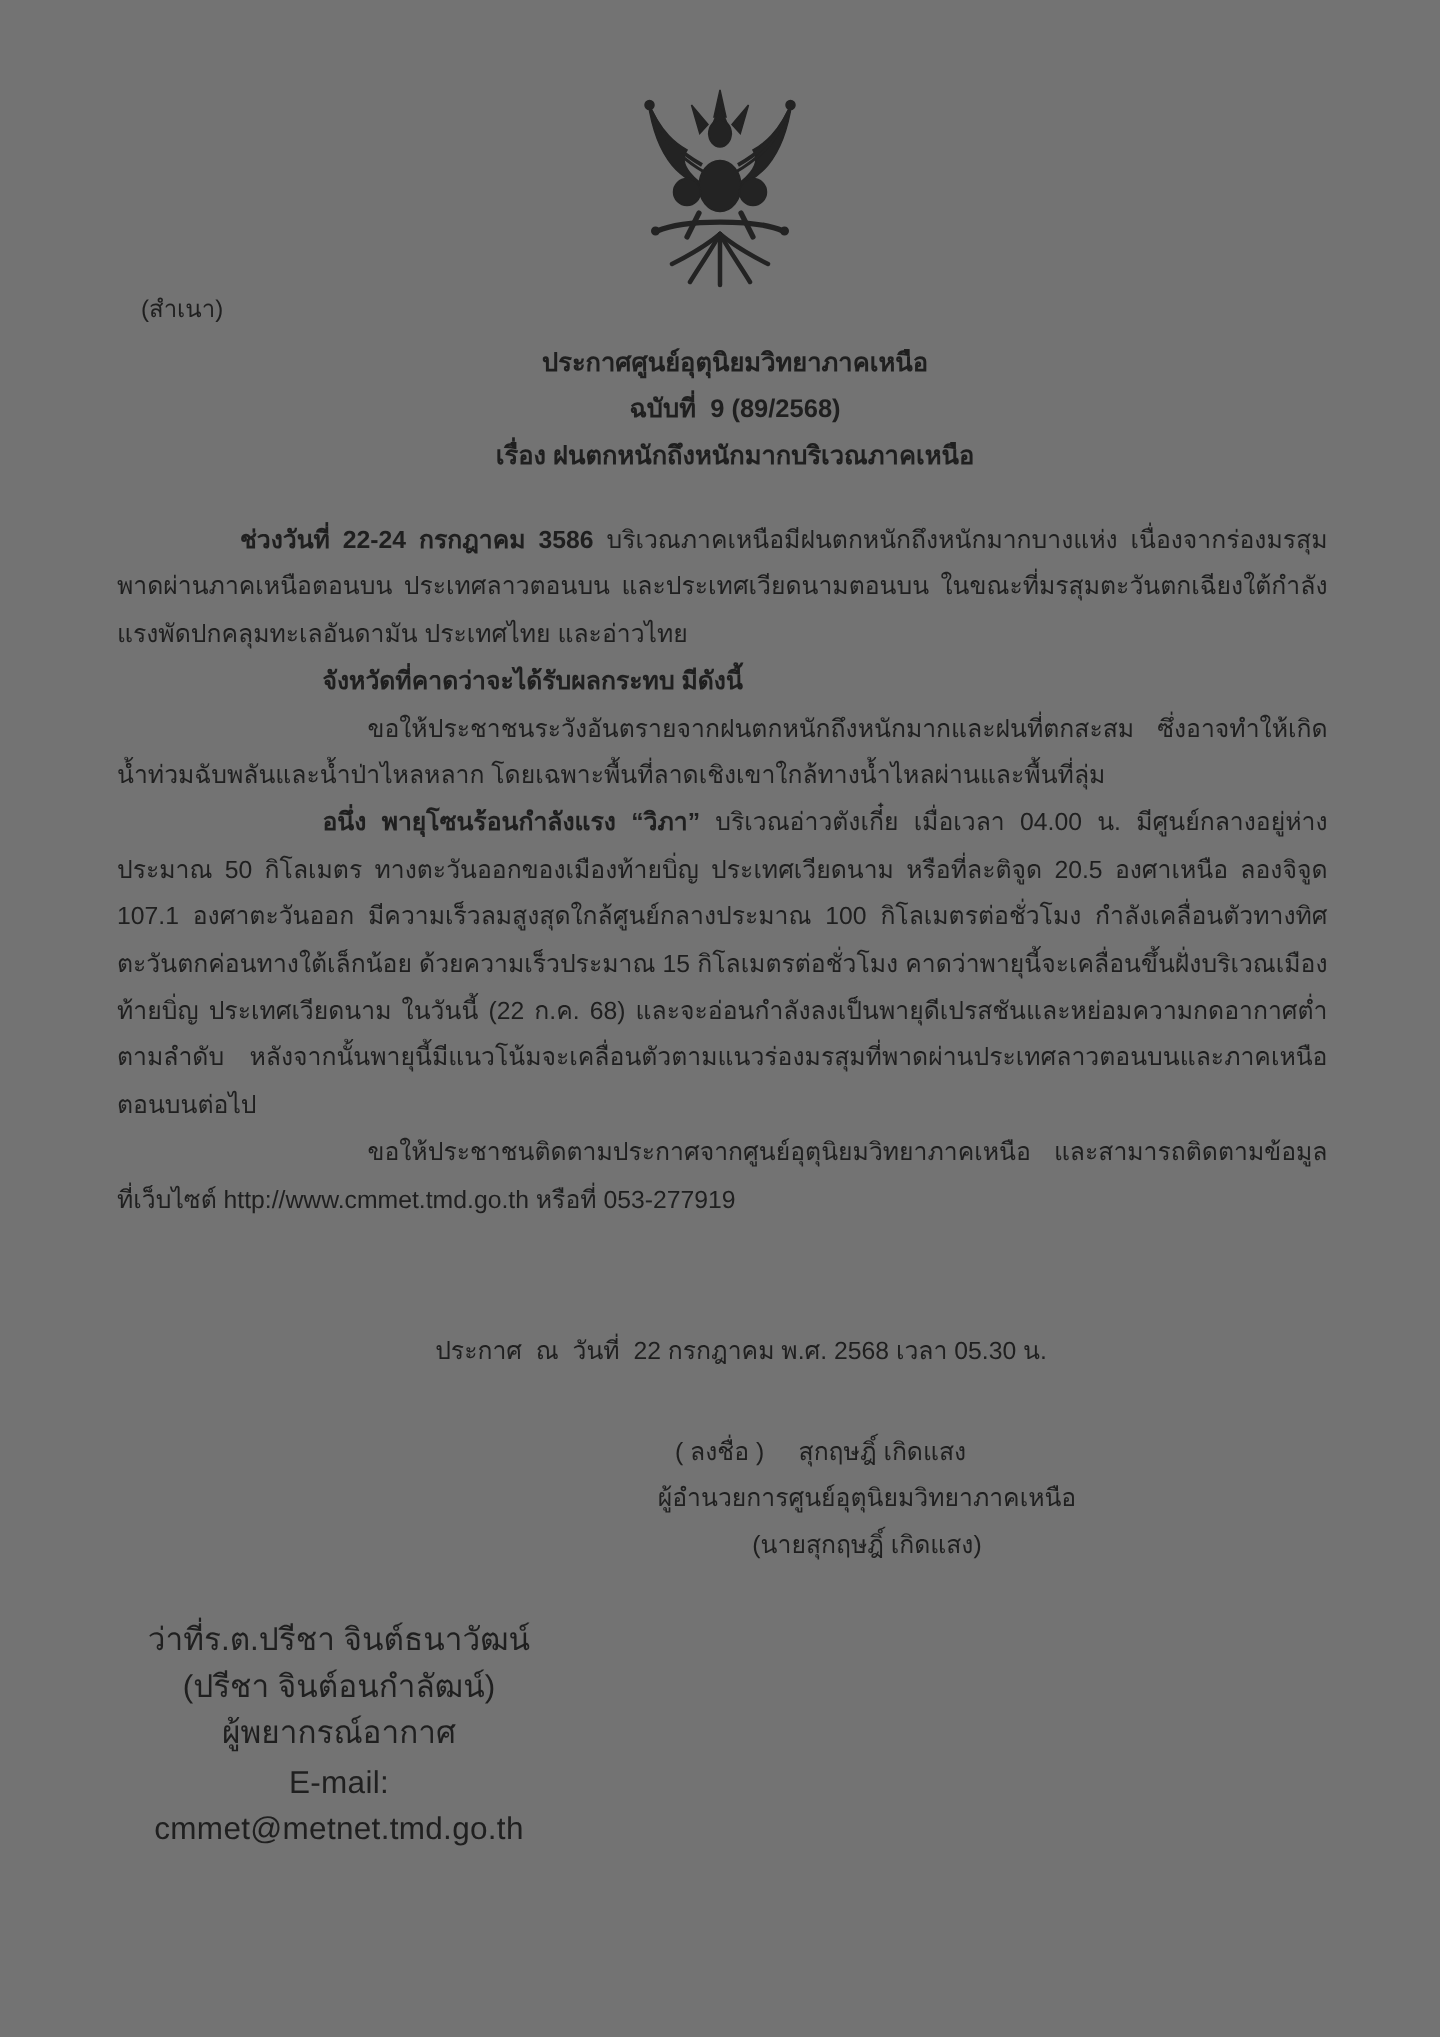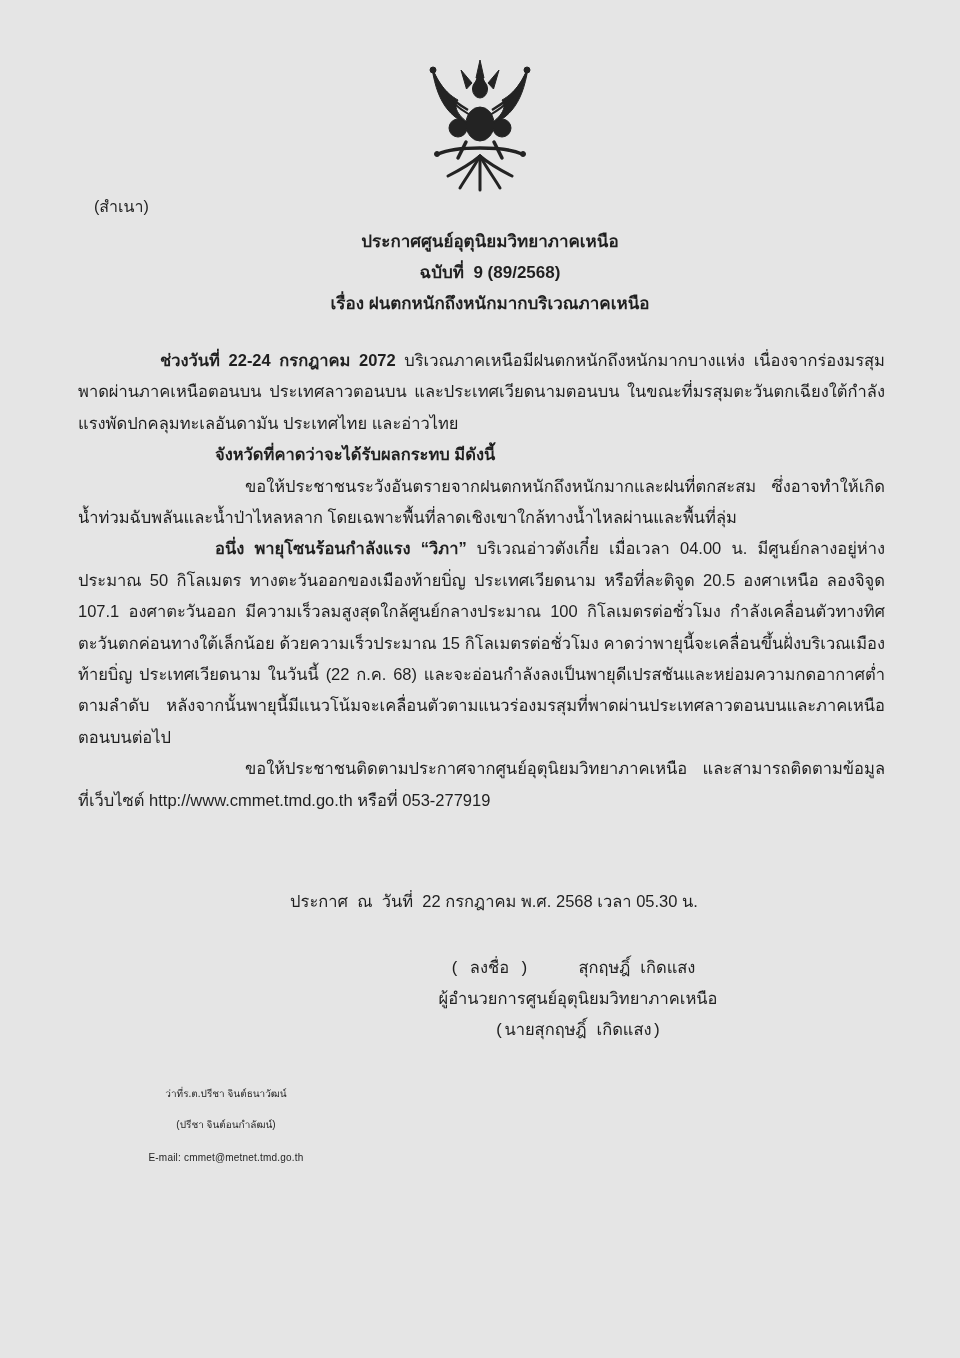--- a/index.html
+++ b/index.html
@@ -11,21 +11,21 @@
     height: 1358px;
     background: #ffffff;
     font-family: "Liberation Sans", "DejaVu Sans", sans-serif;
     color: #1f1f1f;
     position: relative;
     overflow: hidden;
   }
   .page {
     position: absolute;
     inset: 0;
-    background: #e5e5e5;
+    background: #737373;
   }
   .emblem {
     position: absolute;
     left: 400px;
     top: 58px;
     width: 160px;
     height: 138px;
   }
   .copy-label {
     position: absolute;
@@ -71,31 +71,30 @@
     font-size: 16.5px;
     line-height: 31px;
   }
   .sign-block {
     position: absolute;
     left: 378px;
     top: 953px;
     width: 400px;
     font-size: 16.5px;
     line-height: 31px;
-    font-family: Liberation Mono, monospace;
   }
   .sign-line1 { padding-left: 72px; }
   .sign-center { text-align: center; }
   .forecaster-block {
     position: absolute;
     left: 96px;
     top: 1078px;
     width: 260px;
     text-align: center;
-    font-size: 10px;
+    font-size: 21px;
     line-height: 31px;
   }
   .forecaster-block .email-line {
     padding-top: 2px;
     letter-spacing: 0.2px;
   }
 </style>
 </head>
 <body>
 
@@ -150,21 +149,21 @@
   <div class="copy-label">(สำเนา)</div>
 
   <div class="title-block">
     <div>ประกาศศูนย์อุตุนิยมวิทยาภาคเหนือ</div>
     <div>ฉบับที่&nbsp; 9 (89/2568)</div>
     <div>เรื่อง ฝนตกหนักถึงหนักมากบริเวณภาคเหนือ</div>
   </div>
 
   <div class="content">
     <p class="ind-82">
-      <span class="lead">ช่วงวันที่ 22-24 กรกฎาคม 2072</span><span> บริเวณภาคเหนือมีฝนตกหนักถึงหนักมากบางแห่ง เนื่องจากร่องมรสุมพาดผ่านภาคเหนือตอนบน ประเทศลาวตอนบน และประเทศเวียดนามตอนบน ในขณะที่มรสุมตะวันตกเฉียงใต้กำลังแรงพัดปกคลุมทะเลอันดามัน ประเทศไทย และอ่าวไทย</span>
+      <span class="lead">ช่วงวันที่ 22-24 กรกฎาคม 3586</span><span> บริเวณภาคเหนือมีฝนตกหนักถึงหนักมากบางแห่ง เนื่องจากร่องมรสุมพาดผ่านภาคเหนือตอนบน ประเทศลาวตอนบน และประเทศเวียดนามตอนบน ในขณะที่มรสุมตะวันตกเฉียงใต้กำลังแรงพัดปกคลุมทะเลอันดามัน ประเทศไทย และอ่าวไทย</span>
     </p>
     <p class="ind-137 heading-line">
       <span class="lead">จังหวัดที่คาดว่าจะได้รับผลกระทบ มีดังนี้</span><span></span>
     </p>
     <p class="ind-167">
       <span class="lead"></span><span>ขอให้ประชาชนระวังอันตรายจากฝนตกหนักถึงหนักมากและฝนที่ตกสะสม ซึ่งอาจทำให้เกิดน้ำท่วมฉับพลันและน้ำป่าไหลหลาก โดยเฉพาะพื้นที่ลาดเชิงเขาใกล้ทางน้ำไหลผ่านและพื้นที่ลุ่ม</span>
     </p>
     <p class="ind-137">
       <span class="lead">อนึ่ง พายุโซนร้อนกำลังแรง “วิภา”</span><span> บริเวณอ่าวตังเกี๋ย เมื่อเวลา 04.00 น. มีศูนย์กลางอยู่ห่างประมาณ 50 กิโลเมตร ทางตะวันออกของเมืองท้ายบิ่ญ ประเทศเวียดนาม หรือที่ละติจูด 20.5 องศาเหนือ ลองจิจูด 107.1 องศาตะวันออก มีความเร็วลมสูงสุดใกล้ศูนย์กลางประมาณ 100 กิโลเมตรต่อชั่วโมง กำลังเคลื่อนตัวทางทิศตะวันตกค่อนทางใต้เล็กน้อย ด้วยความเร็วประมาณ 15 กิโลเมตรต่อชั่วโมง คาดว่าพายุนี้จะเคลื่อนขึ้นฝั่งบริเวณเมืองท้ายบิ่ญ ประเทศเวียดนาม ในวันนี้ (22 ก.ค. 68) และจะอ่อนกำลังลงเป็นพายุดีเปรสชันและหย่อมความกดอากาศต่ำตามลำดับ หลังจากนั้นพายุนี้มีแนวโน้มจะเคลื่อนตัวตามแนวร่องมรสุมที่พาดผ่านประเทศลาวตอนบนและภาคเหนือตอนบนต่อไป</span>
     </p>
@@ -177,16 +176,17 @@
 
   <div class="sign-block">
     <div class="sign-line1">( ลงชื่อ )&nbsp;&nbsp;&nbsp;&nbsp; สุกฤษฎิ์ เกิดแสง</div>
     <div class="sign-center">ผู้อำนวยการศูนย์อุตุนิยมวิทยาภาคเหนือ</div>
     <div class="sign-center">(นายสุกฤษฎิ์ เกิดแสง)</div>
   </div>
 
   <div class="forecaster-block">
     <div>ว่าที่ร.ต.ปรีชา จินต์ธนาวัฒน์</div>
     <div>(ปรีชา จินต์อนกำลัฒน์)</div>
+    <div>ผู้พยากรณ์อากาศ</div>
     <div class="email-line">E-mail: cmmet@metnet.tmd.go.th</div>
   </div>
 
 </div>
 
 </body></html>

